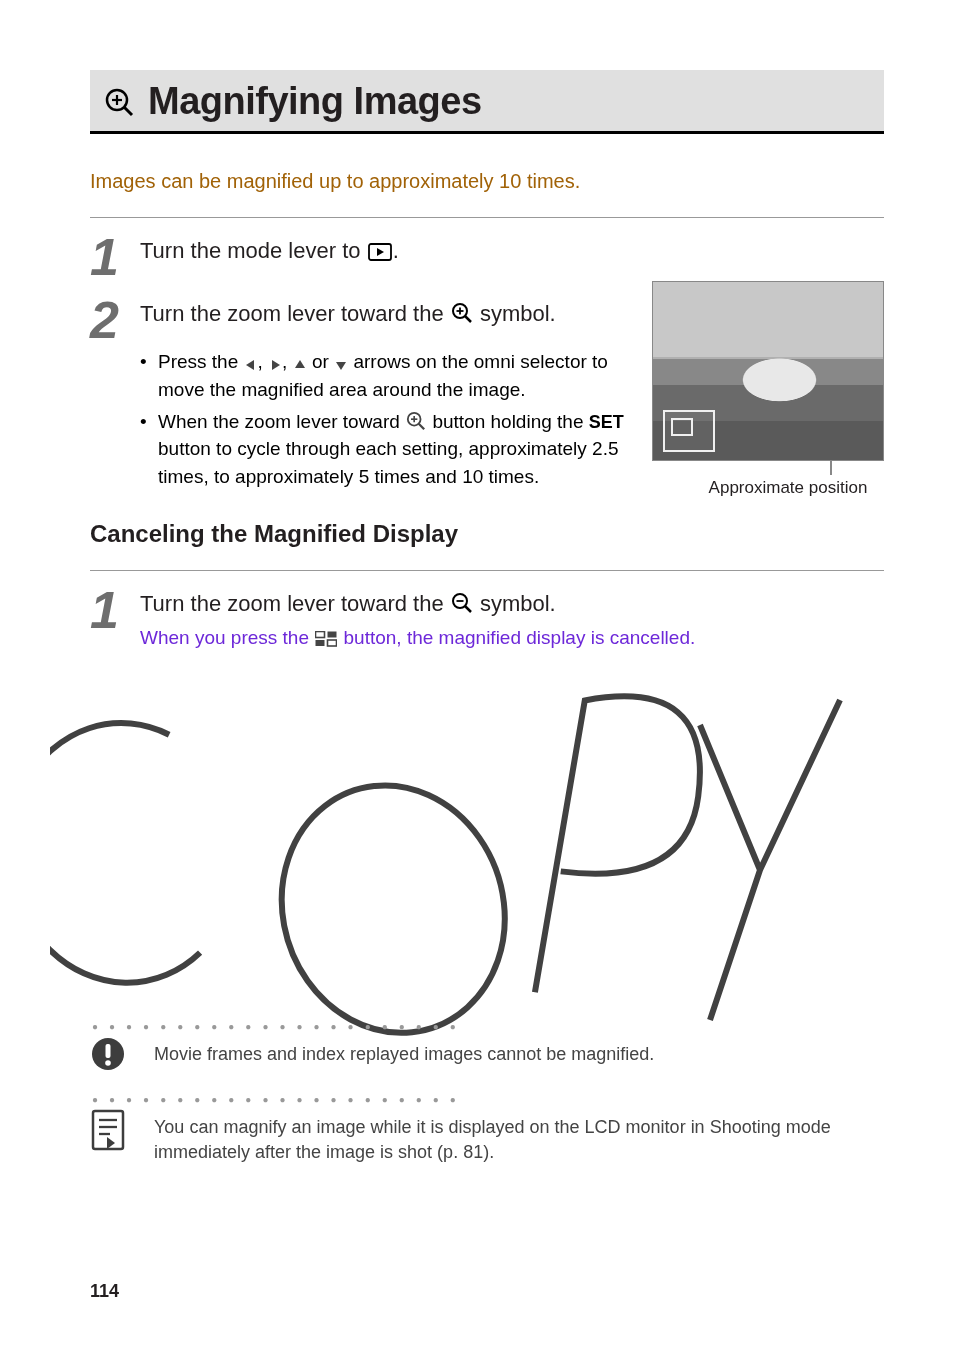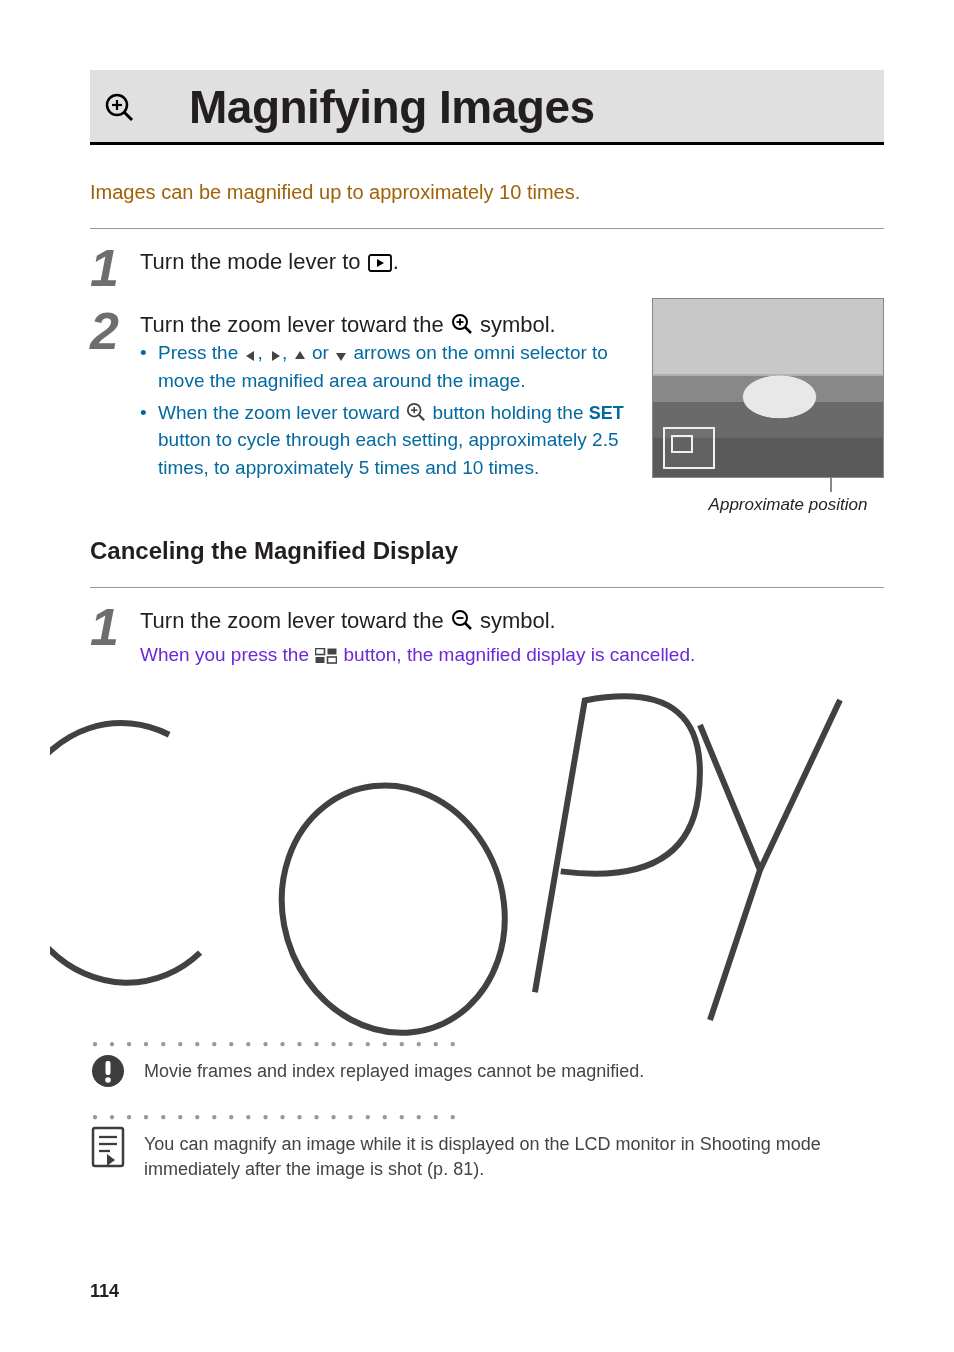--- a/index.html
+++ b/index.html
@@ -20,24 +20,23 @@
   .title-bar {
     background: #e0e0e0;
     padding: 10px 14px 8px 14px;
     border-bottom: 3px solid #000;
     display: flex;
     align-items: center;
     gap: 14px;
   }
   .title-bar svg { flex-shrink: 0; }
   .title-text {
-    font-size: 46px;
+    font-size: 38px;
     font-weight: 800;
     letter-spacing: -0.5px;
-    margin-left: 41px;
   }
   .intro {
     margin-top: 36px;
     font-size: 20px;
     font-weight: 300;
     color: #a16207;
   }
   .rule { border: none; border-top: 1px solid #999; margin-top: 24px; }
   .step {
     display: flex;
@@ -55,32 +54,32 @@
     margin-top: 2px;
   }
   .step-body { flex: 1; padding-top: 4px;}
   .step-head {
     font-size: 22px;
     font-weight: 500;
     line-height: 1.35;
   }
   .bullets {
     list-style: none;
-    margin-top: 0;
+    margin-top: 20px;
     font-size: 19px;
     font-weight: 300;
-    color: #0369a1;
+    color: #000000;
     line-height: 1.45;
   }
   .bullets li { position: relative; padding-left: 18px; margin-bottom: 4px;}
   .bullets li::before { content: "•"; position: absolute; left: 0; }
   .inline-icon { display: inline-block; vertical-align: -3px; margin: 0 1px; }
   .step2-wrap { display: flex; gap: 18px; align-items: flex-start;}
   .step2-left { flex: 1; }
-  .figure-box { width: 232px; flex-shrink:0; margin-top: 6px; font-style: italic;}
+  .figure-box { width: 232px; flex-shrink:0; }
   .figure-img {
     width: 232px;
     height: 180px;
     background: #9a9a9a;
     border: 1px solid #888;
     position: relative;
     overflow: hidden;
   }
   .figure-img::before{
     content:"";
@@ -124,21 +123,21 @@
     font-size: 19px;
     font-weight: 300;
     color: #6d28d9;
     margin-top: 6px;
     line-height:1.4;
   }
   .note-section { margin-top: 370px; }
   .dots { letter-spacing: 11px; color: #999; font-size: 10px; margin-bottom: 4px; margin-left: 2px; white-space:nowrap; overflow:hidden;}
   .note-row {
     display: flex;
-    gap: 18px;
+    gap: 28px;
     align-items: flex-start;
     margin-bottom: 22px;
   }
   .note-icon-imp {
     width: 36px; height: 36px; flex-shrink:0;
   }
   .note-text {
     font-size: 18px;
     font-weight: 300;
     color: #444;

